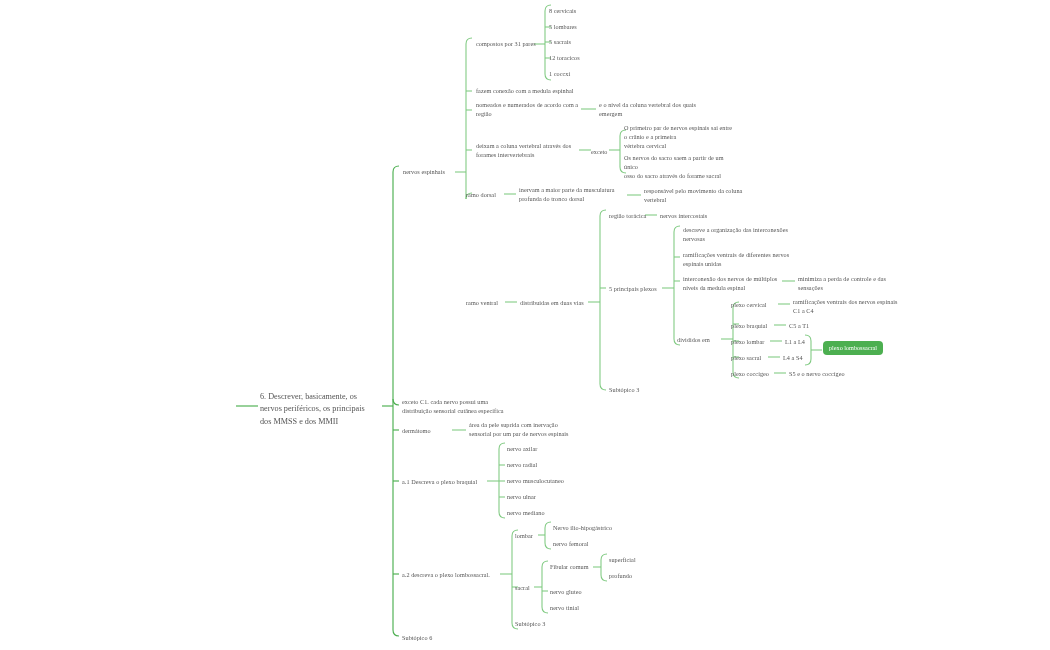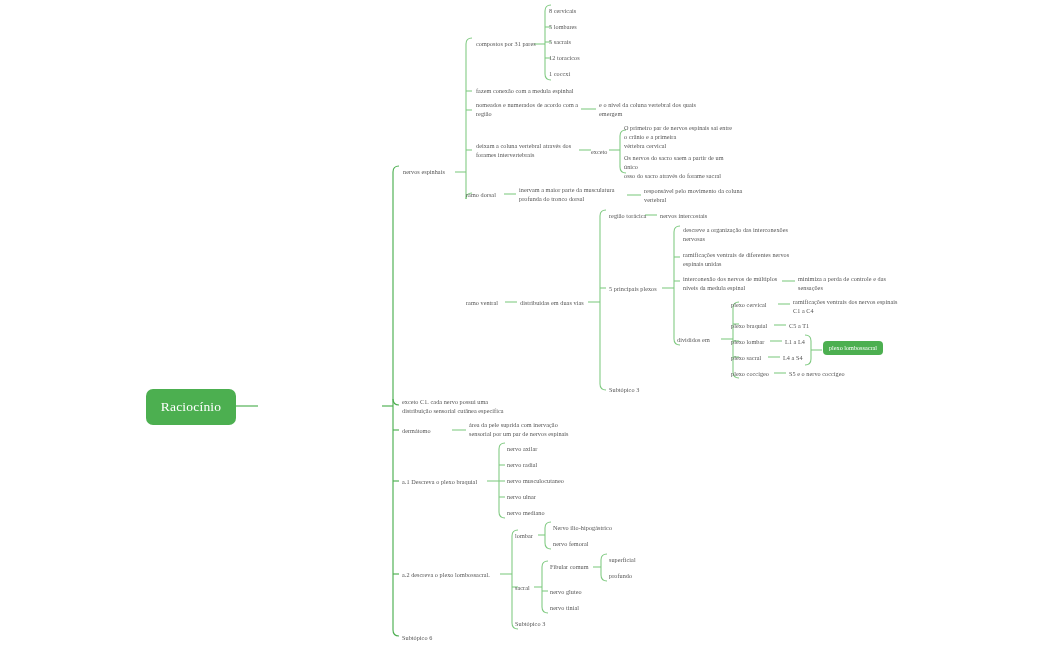--- a/index.html
+++ b/index.html
@@ -183,22 +183,24 @@
       <path d="M542 607 Q542 613 548 613"></path>
       <path d="M542 591 h6"></path>
 
       <path d="M593 567 H601"></path>
       <path d="M601 560 Q601 554 607 554"></path>
       <path d="M601 560 V575"></path>
       <path d="M601 575 Q601 581 607 581"></path>
     </g>
   </svg>
 
-  <div class="root-node">Raciocínio</div>
-
+
+  <div class="topic-node">6. Descrever, basicamente, os
+nervos periféricos, os principais
+dos MMSS e dos MMII</div>
 
   <div class="badge-node">plexo lombossacral</div>
 
   <div class="node" style="left:403px; top:168px;">nervos espinhais</div>
   <div class="node" style="left:476px; top:40px;">compostos por 31 pares</div>
   <div class="node" style="left:549px; top:7px;">8 cervicais</div>
   <div class="node" style="left:549px; top:23px;">5 lombares</div>
   <div class="node" style="left:549px; top:38px;">5 sacrais</div>
   <div class="node" style="left:549px; top:54px;">12 toracicos</div>
   <div class="node" style="left:549px; top:70px;">1 coccxi</div>

